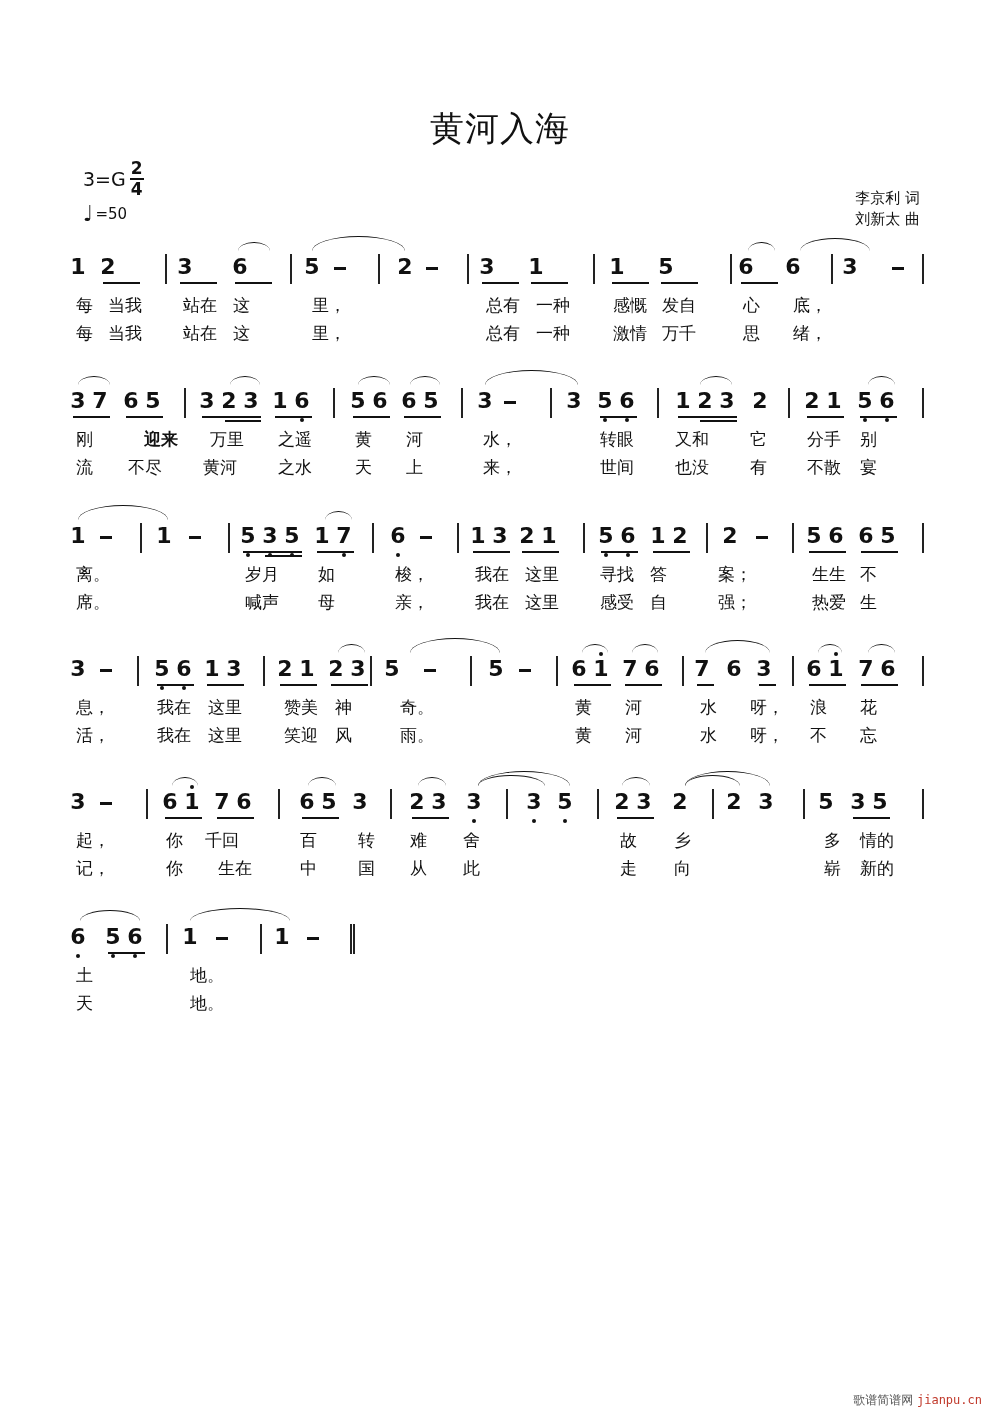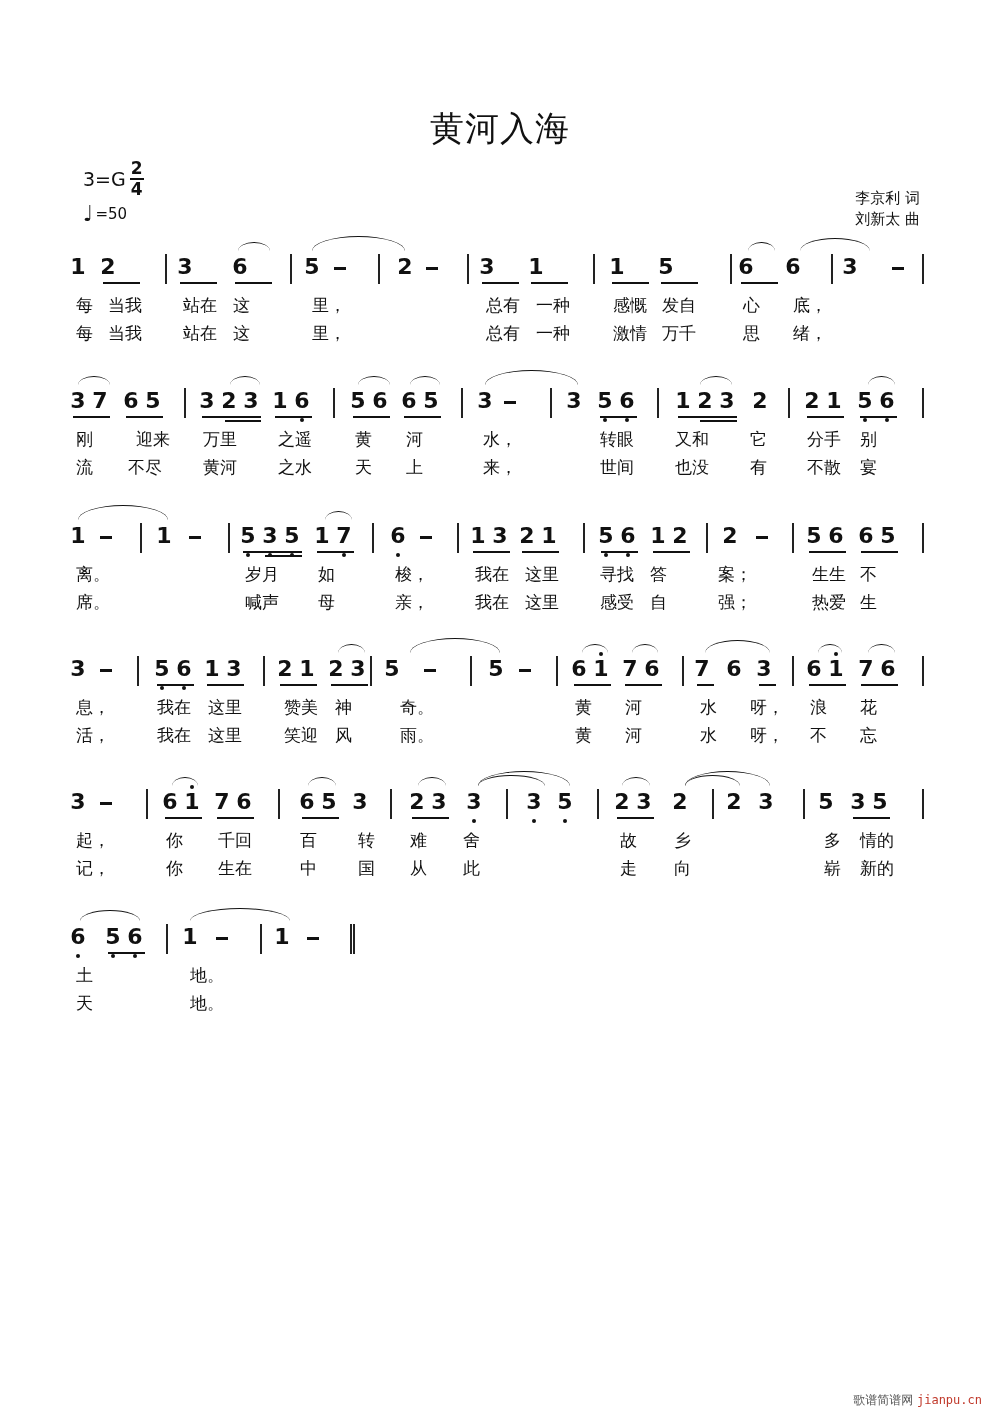--- a/index.html
+++ b/index.html
@@ -166,22 +166,22 @@
         <span class="ul" style="left: 700px; width: 37px; top: 38px;"></span>
         <span class="slur" style="left: 78px; width: 32px; height: 8px; top: -6px;"></span>
         <span class="slur" style="left: 230px; width: 30px; height: 8px; top: -6px;"></span>
         <span class="slur" style="left: 358px; width: 32px; height: 8px; top: -6px;"></span>
         <span class="slur" style="left: 410px; width: 30px; height: 8px; top: -6px;"></span>
         <span class="slur" style="left: 485px; width: 93px; height: 14px; top: -12px;"></span>
         <span class="slur" style="left: 700px; width: 32px; height: 8px; top: -6px;"></span>
         <span class="slur" style="left: 868px; width: 27px; height: 8px; top: -6px;"></span>
       </div>
       <span class="lyr" style="left: 76px; top: 46px;">刚</span>
-      <span class="lyr" style="left: 136px; top: 46px;">迎来</span>
-      <span class="lyr" style="left: 203px; top: 46px;">万里</span>
+      <span class="lyr" style="left: 144px; top: 46px; font-weight: bold;">迎来</span>
+      <span class="lyr" style="left: 210px; top: 46px;">万里</span>
       <span class="lyr" style="left: 278px; top: 46px;">之遥</span>
       <span class="lyr" style="left: 355px; top: 46px;">黄</span>
       <span class="lyr" style="left: 406px; top: 46px;">河</span>
       <span class="lyr" style="left: 483px; top: 46px;">水，</span>
       <span class="lyr" style="left: 600px; top: 46px;">转眼</span>
       <span class="lyr" style="left: 675px; top: 46px;">又和</span>
       <span class="lyr" style="left: 750px; top: 46px;">它</span>
       <span class="lyr" style="left: 807px; top: 46px;">分手</span>
       <span class="lyr" style="left: 860px; top: 46px;">别</span>
       <span class="lyr" style="left: 76px; top: 74px;">流</span>
@@ -387,21 +387,21 @@
         <span class="slur" style="left: 308px; width: 28px; height: 8px; top: -6px;"></span>
         <span class="slur" style="left: 418px; width: 28px; height: 8px; top: -6px;"></span>
         <span class="slur" style="left: 478px; width: 92px; height: 14px; top: -12px;"></span>
         <span class="slur" style="left: 478px; width: 67px; height: 10px; top: -8px;"></span>
         <span class="slur" style="left: 622px; width: 28px; height: 8px; top: -6px;"></span>
         <span class="slur" style="left: 685px; width: 85px; height: 14px; top: -12px;"></span>
         <span class="slur" style="left: 685px; width: 55px; height: 10px; top: -8px;"></span>
       </div>
       <span class="lyr" style="left: 76px; top: 46px;">起，</span>
       <span class="lyr" style="left: 166px; top: 46px;">你</span>
-      <span class="lyr" style="left: 218px; top: 46px;">千回</span>
+      <span class="lyr" style="left: 205px; top: 46px;">千回</span>
       <span class="lyr" style="left: 300px; top: 46px;">百</span>
       <span class="lyr" style="left: 358px; top: 46px;">转</span>
       <span class="lyr" style="left: 410px; top: 46px;">难</span>
       <span class="lyr" style="left: 463px; top: 46px;">舍</span>
       <span class="lyr" style="left: 620px; top: 46px;">故</span>
       <span class="lyr" style="left: 674px; top: 46px;">乡</span>
       <span class="lyr" style="left: 824px; top: 46px;">多</span>
       <span class="lyr" style="left: 860px; top: 46px;">情的</span>
       <span class="lyr" style="left: 76px; top: 74px;">记，</span>
       <span class="lyr" style="left: 166px; top: 74px;">你</span>

